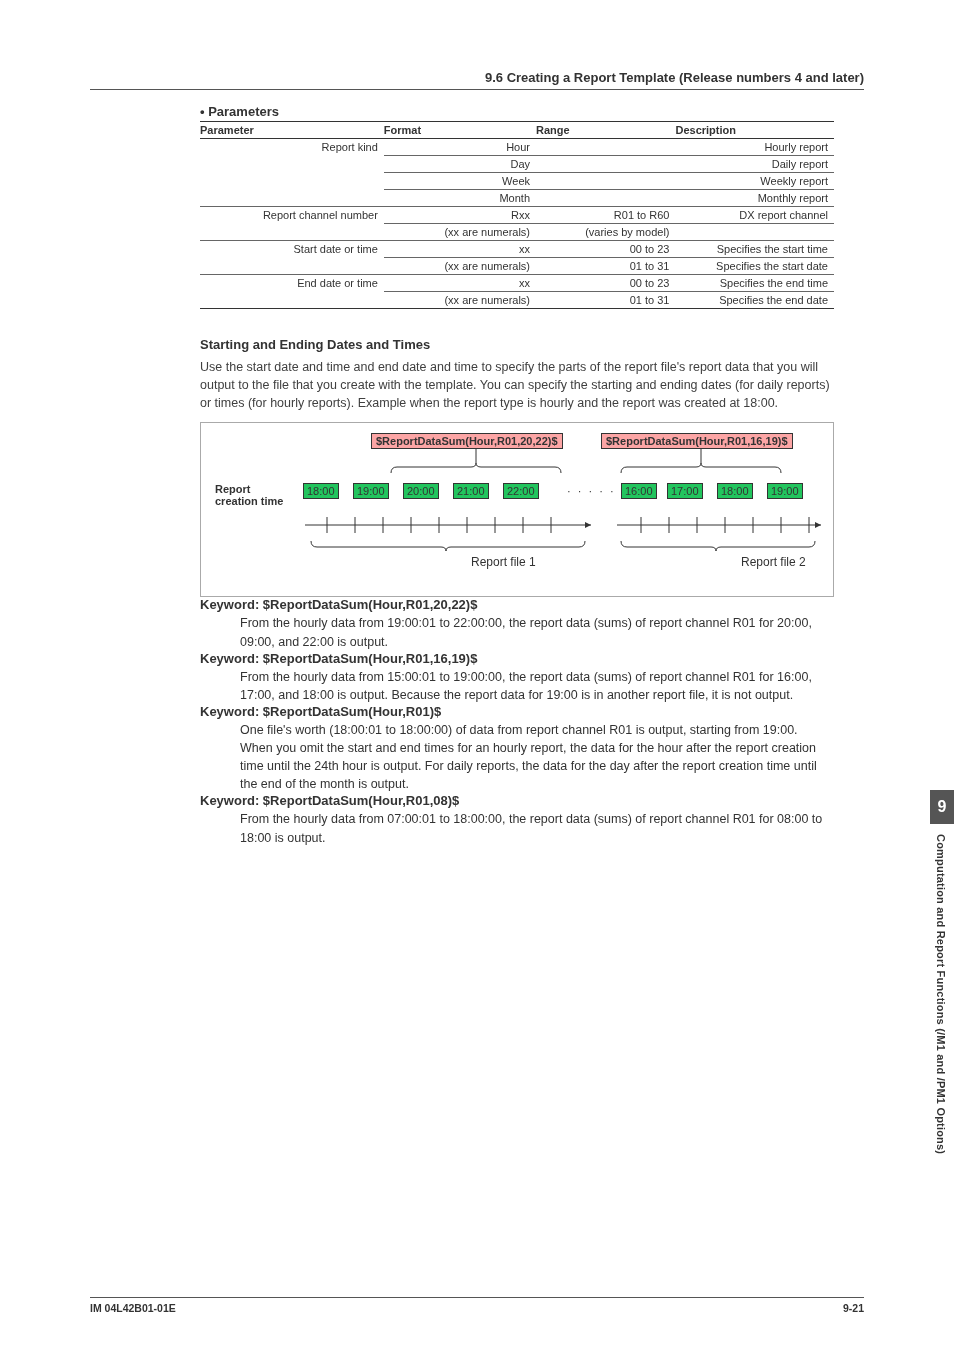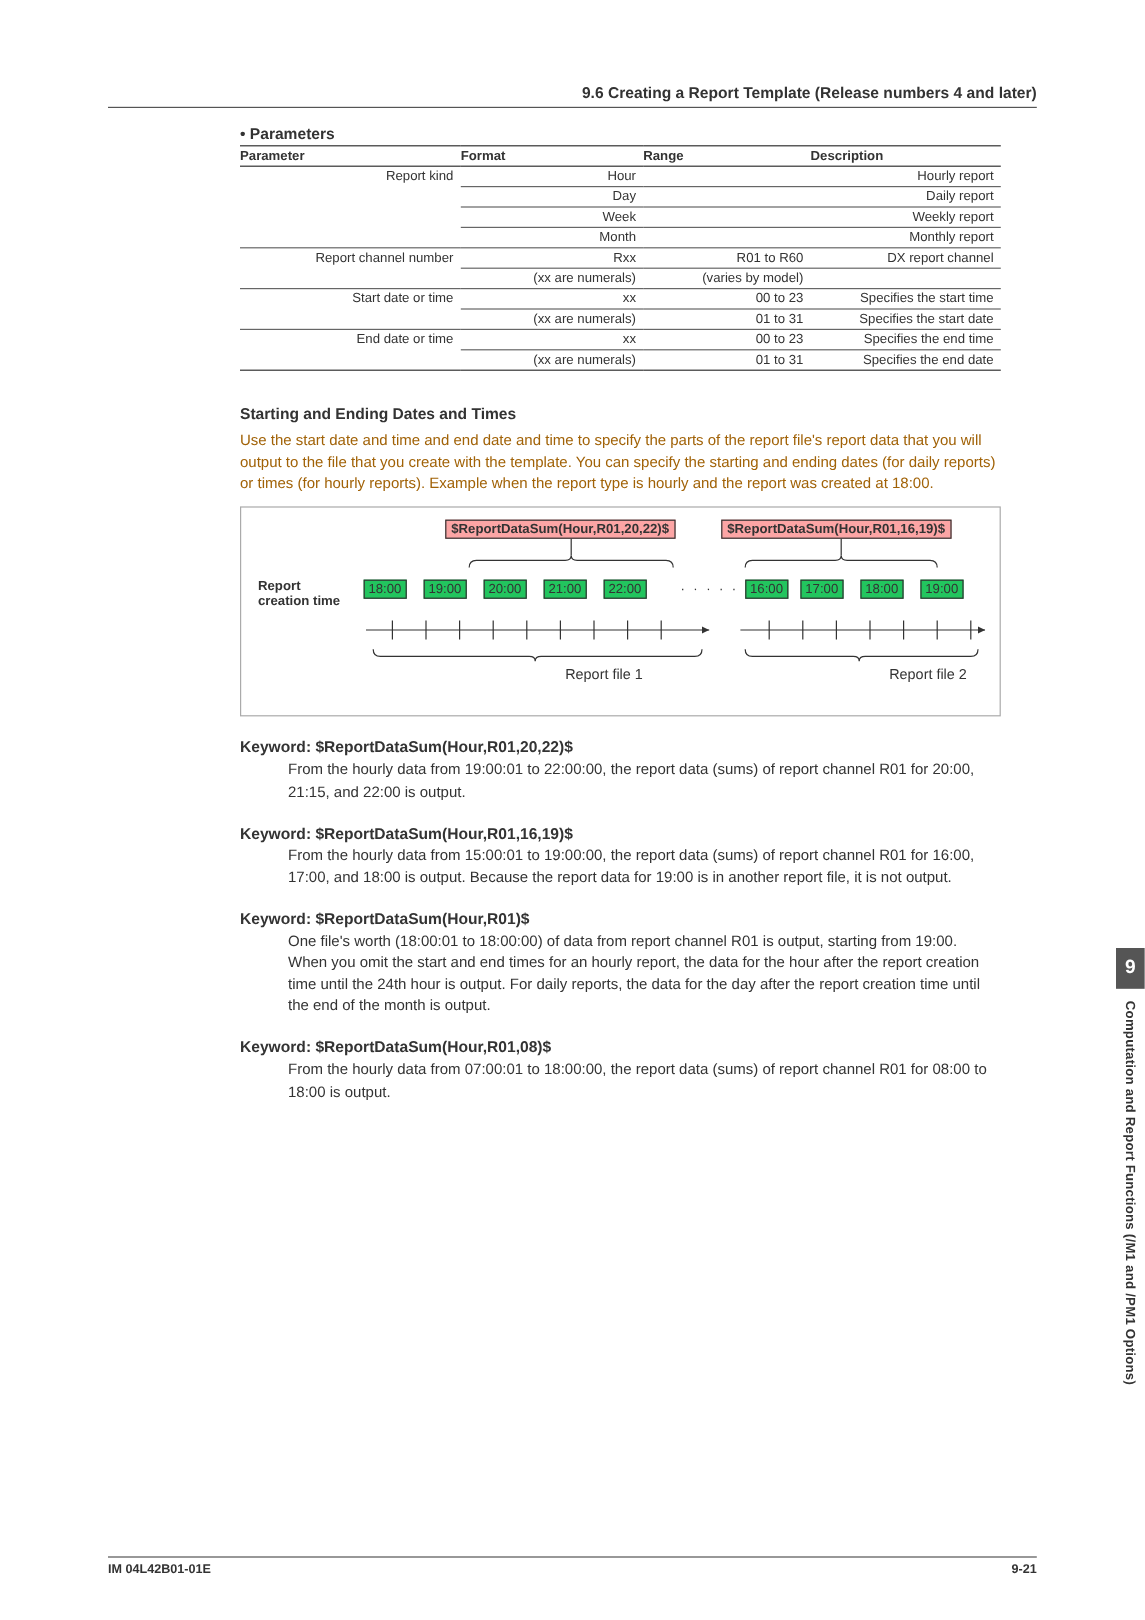--- a/index.html
+++ b/index.html
@@ -55,21 +55,21 @@
   }
   .sub-heading {
     font-weight: bold;
     font-size: 13px;
     margin-top: 28px;
     margin-bottom: 6px;
   }
   .body-text {
     font-size: 12.5px;
     line-height: 1.45;
-    color: #a16207;
+    color: #404040;
   }
   .diagram {
     margin-top: 10px;
     border: 1px solid #aaa;
     padding: 16px 12px 12px 12px;
     position: relative;
     height: 175px;
     box-sizing: border-box;
   }
   .keyword-box {
@@ -104,21 +104,20 @@
     font-size: 11px;
     letter-spacing: 2px;
   }
   .report-file-label {
     position: absolute;
     font-size: 12px;
   }
   .kw-heading {
     font-weight: bold;
     font-size: 13px;
-    margin-top: 18px;
   }
   .kw-body {
     margin-left: 40px;
     font-size: 12.5px;
     line-height: 1.45;
     margin-top: 2px;
   }
   .side-tab {
     position: absolute;
     right: 0;
@@ -298,21 +297,21 @@
           <div class="time-box" style="left: 516px; top: 60px;">18:00</div>
           <div class="time-box" style="left: 566px; top: 60px;">19:00</div>
         </div>
 
       <div class="report-file-label" style="left:270px;top:132px">Report file 1</div>
       <div class="report-file-label" style="left:540px;top:132px">Report file 2</div>
     </div>
 
     <div id="kw-sections">
         <div class="kw-heading">Keyword: $ReportDataSum(Hour,R01,20,22)$</div>
-        <div class="kw-body" style="white-space: pre-line;">From the hourly data from 19:00:01 to 22:00:00, the report data (sums) of report channel R01 for 20:00, 21:15, and 22:00 is output.</div>
+        <div class="kw-body" style="white-space: pre-line;">From the hourly data from 19:00:01 to 22:00:00, the report data (sums) of report channel R01 for 20:00, 09:00, and 22:00 is output.</div>
         <div class="kw-heading">Keyword: $ReportDataSum(Hour,R01,16,19)$</div>
         <div class="kw-body" style="white-space: pre-line;">From the hourly data from 15:00:01 to 19:00:00, the report data (sums) of report channel R01 for 16:00, 17:00, and 18:00 is output. Because the report data for 19:00 is in another report file, it is not output.</div>
         <div class="kw-heading">Keyword: $ReportDataSum(Hour,R01)$</div>
         <div class="kw-body" style="white-space: pre-line;">One file's worth (18:00:01 to 18:00:00) of data from report channel R01 is output, starting from 19:00.
 When you omit the start and end times for an hourly report, the data for the hour after the report creation time until the 24th hour is output. For daily reports, the data for the day after the report creation time until the end of the month is output.</div>
         <div class="kw-heading">Keyword: $ReportDataSum(Hour,R01,08)$</div>
         <div class="kw-body" style="white-space: pre-line;">From the hourly data from 07:00:01 to 18:00:00, the report data (sums) of report channel R01 for 08:00 to 18:00 is output.</div>
       </div>
   </div>
 </div>

